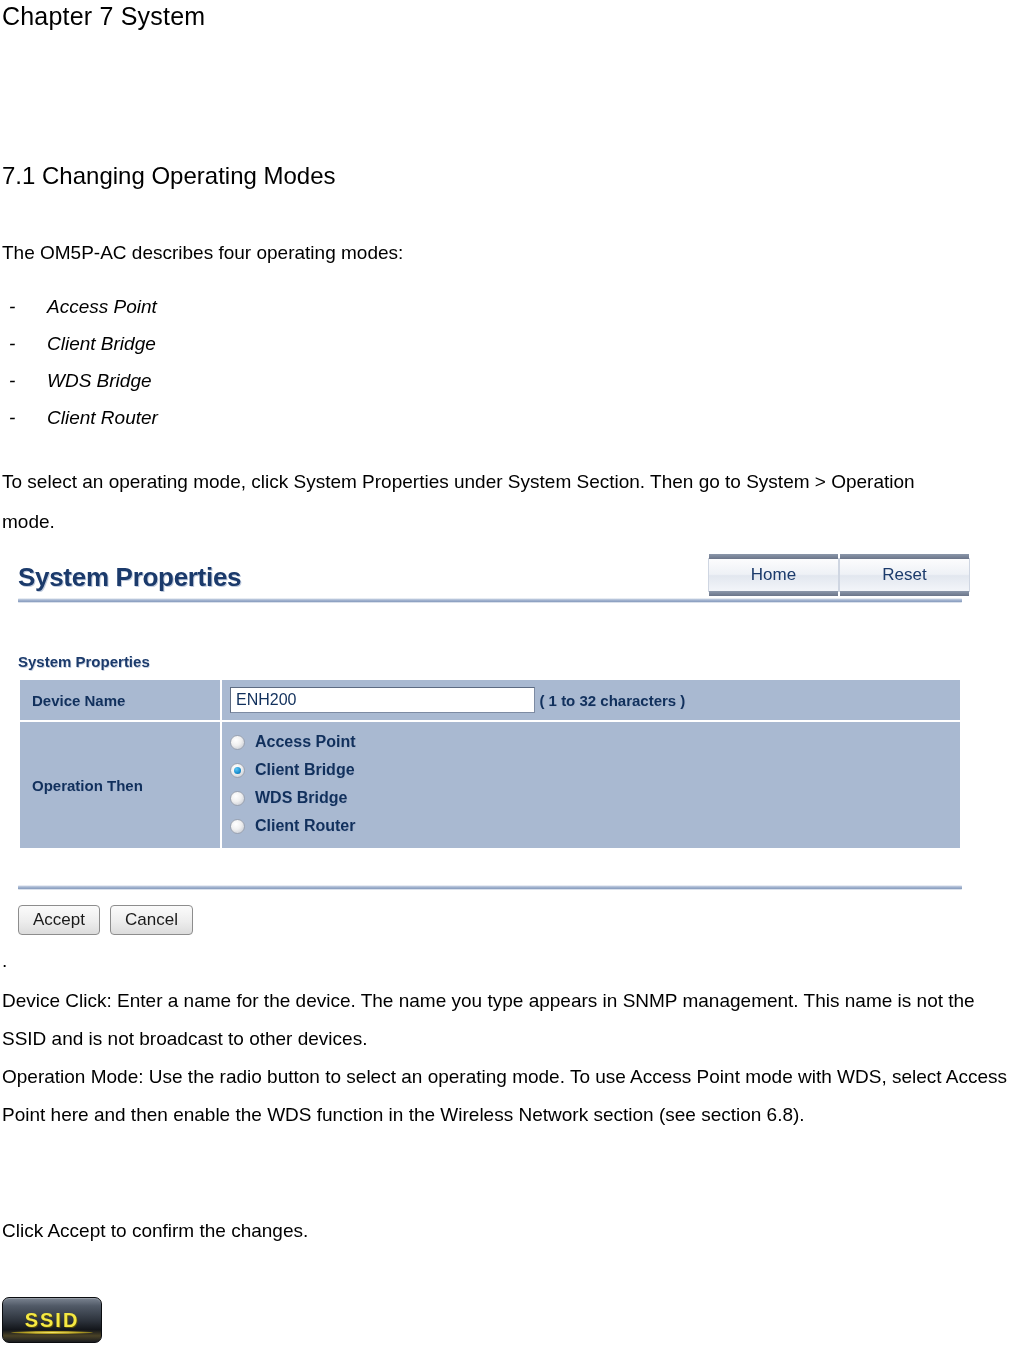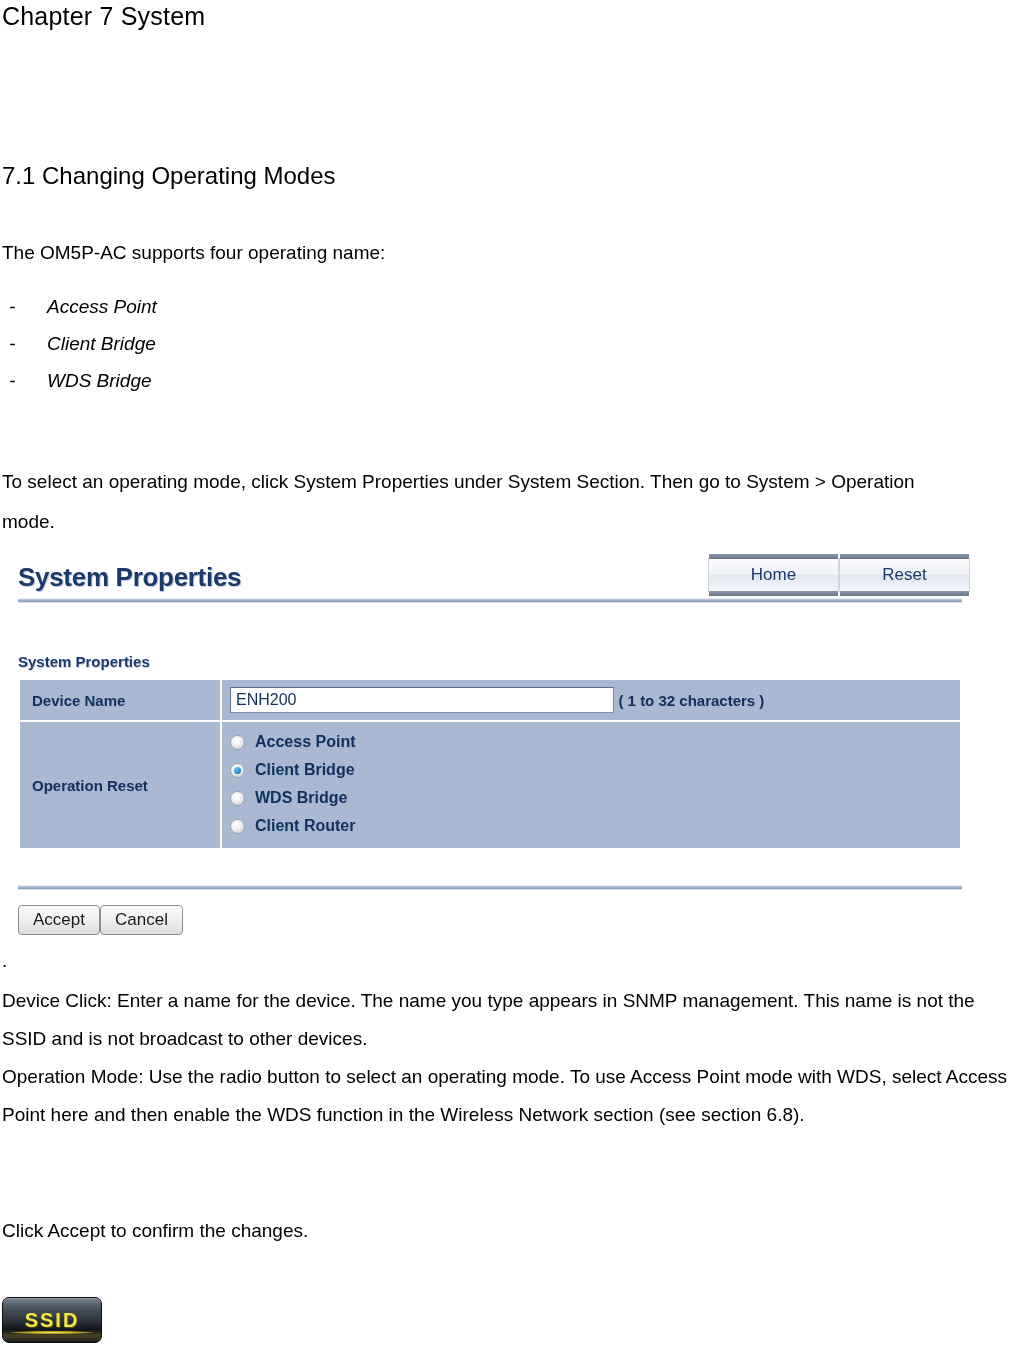--- a/index.html
+++ b/index.html
@@ -220,21 +220,21 @@
     position: relative;
   }
 
   .row-device .cell-value {
     height: 40px;
     white-space: nowrap;
   }
 
   .text-input {
     display: inline-block;
-    width: 384px;
+    width: 305px;
     height: 26px;
     line-height: 26px;
     background: #ffffff;
     border: 1px solid #7d8ba3;
     border-top-color: #5d6b82;
     border-left-color: #5d6b82;
     box-sizing: border-box;
     padding: 3px 5px;
     font-size: 16px;
     color: #11305c;
@@ -290,20 +290,21 @@
     color: #11305c;
     text-shadow: 0.7px 0.7px 0 rgba(160,176,205,0.5);
     white-space: nowrap;
   }
 
   .form-buttons {
     position: absolute;
     left: 18px;
     top: 357px;
     display: flex;
+    gap: 10px;
   }
   .form-btn {
     min-width: 80px;
     height: 30px;
     padding: 0 14px;
     background: linear-gradient(to bottom, #fbfbfb 0%, #ededed 55%, #dcdcdc 100%);
     border: 1px solid #8d8d8d;
     border-radius: 4px;
     box-sizing: border-box;
     display: flex;
@@ -353,26 +354,27 @@
 </head>
 <body>
 
 <div class="page">
 
   <div class="chapter-title">Chapter 7 System</div>
 
 
   <div class="section-title">7.1 Changing Operating Modes</div>
 
-  <div class="modes-intro">The OM5P-AC supports four operating name:</div>
+  <div class="modes-intro">The OM5P-AC describes four operating modes:</div>
 
   <ul class="modes-list">
     <li><span class="dash">-</span><span>Access Point</span></li>
     <li><span class="dash">-</span><span>Client Bridge</span></li>
     <li><span class="dash">-</span><span>WDS Bridge</span></li>
+    <li><span class="dash">-</span><span>Client Router</span></li>
   </ul>
 
   <div class="select-para">To select an operating mode, click System Properties under System Section. Then go to System &gt; Operation mode.</div>
 
   <div class="ui-panel">
 
     <div class="ui-header">
       <div class="ui-title">System Properties</div>
       <div class="ui-header-buttons">
         <div class="nav-btn">Home</div>
@@ -387,21 +389,21 @@
     <table class="prop-table">
       <tbody>
           <tr class="row-device">
         <td class="cell-label">Device Name</td>
         <td class="cell-value">
           <input class="text-input" type="text" value="ENH200" style="">
           <span class="hint-text">( 1 to 32 characters )</span>
         </td>
       </tr>
       <tr class="row-opmode">
-        <td class="cell-label">Operation Reset</td>
+        <td class="cell-label">Operation Then</td>
         <td class="cell-value">
           <div class="radio-line">
             <span class="radio"></span>
             <span class="radio-label">Access Point</span>
           </div>
           <div class="radio-line">
             <span class="radio checked"></span>
             <span class="radio-label">Client Bridge</span>
           </div>
           <div class="radio-line">

